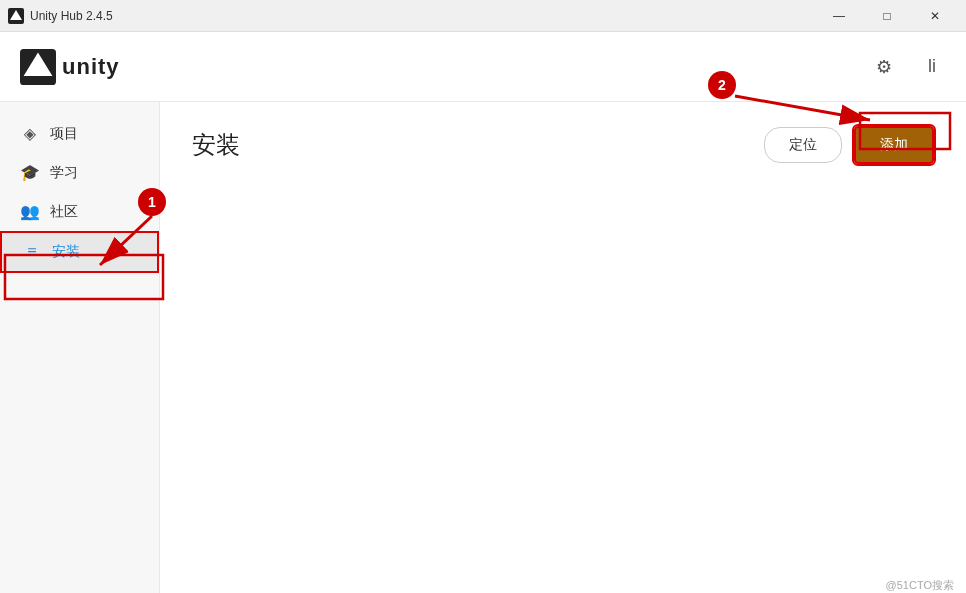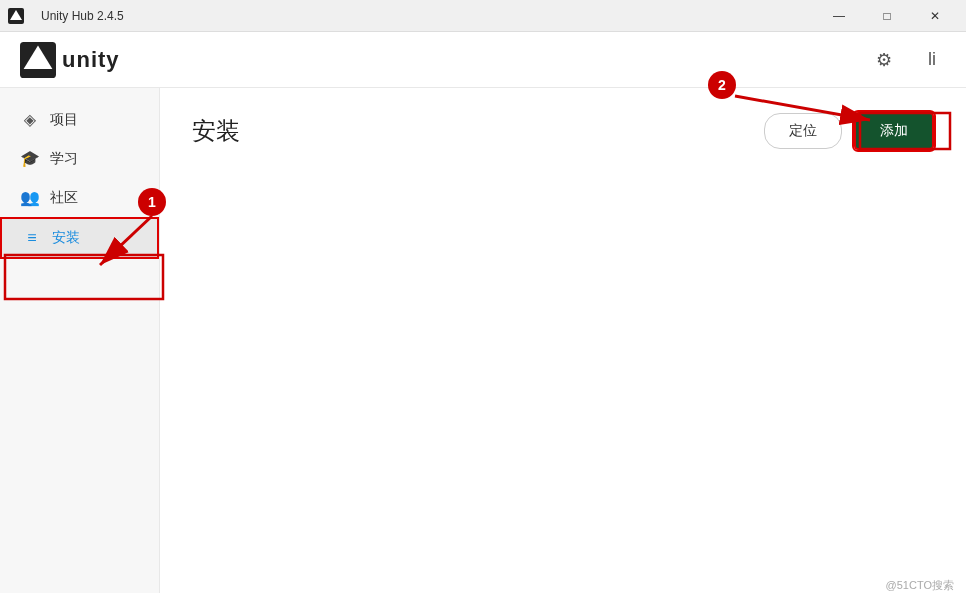--- a/index.html
+++ b/index.html
@@ -19,21 +19,21 @@
       justify-content: space-between;
       background: #f0f0f0;
       height: 32px;
       padding: 0 8px;
       border-bottom: 1px solid #ddd;
       user-select: none;
     }
     .titlebar-left {
       display: flex;
       align-items: center;
-      gap: 17px;
+      gap: 6px;
       font-size: 12px;
       color: #333;
     }
     .titlebar-icon {
       width: 16px;
       height: 16px;
     }
     .titlebar-controls {
       display: flex;
       gap: 2px;
@@ -56,21 +56,21 @@
       display: flex;
       flex-direction: column;
       height: calc(593px - 32px);
     }
 
     
     .app-header {
       display: flex;
       align-items: center;
       justify-content: space-between;
-      height: 56px;
+      height: 70px;
       padding: 0 16px 0 20px;
       background: #fff;
       border-bottom: 1px solid #e8e8e8;
     }
     .logo-area {
       display: flex;
       align-items: center;
       gap: 6px;
     }
     .logo-icon {
@@ -174,21 +174,21 @@
       background: #fff;
       border: 1px solid #ccc;
       border-radius: 16px;
       font-size: 14px;
       color: #333;
       cursor: pointer;
       font-family: 'Microsoft YaHei', sans-serif;
     }
     .btn-add {
       padding: 8px 24px;
-      background: #14532d;
+      background: #a16207;
       border: 2px solid #d00;
       border-radius: 4px;
       font-size: 14px;
       color: #fff;
       cursor: pointer;
       font-family: 'Microsoft YaHei', sans-serif;
       outline: 2px solid #d00;
     }
 
     

